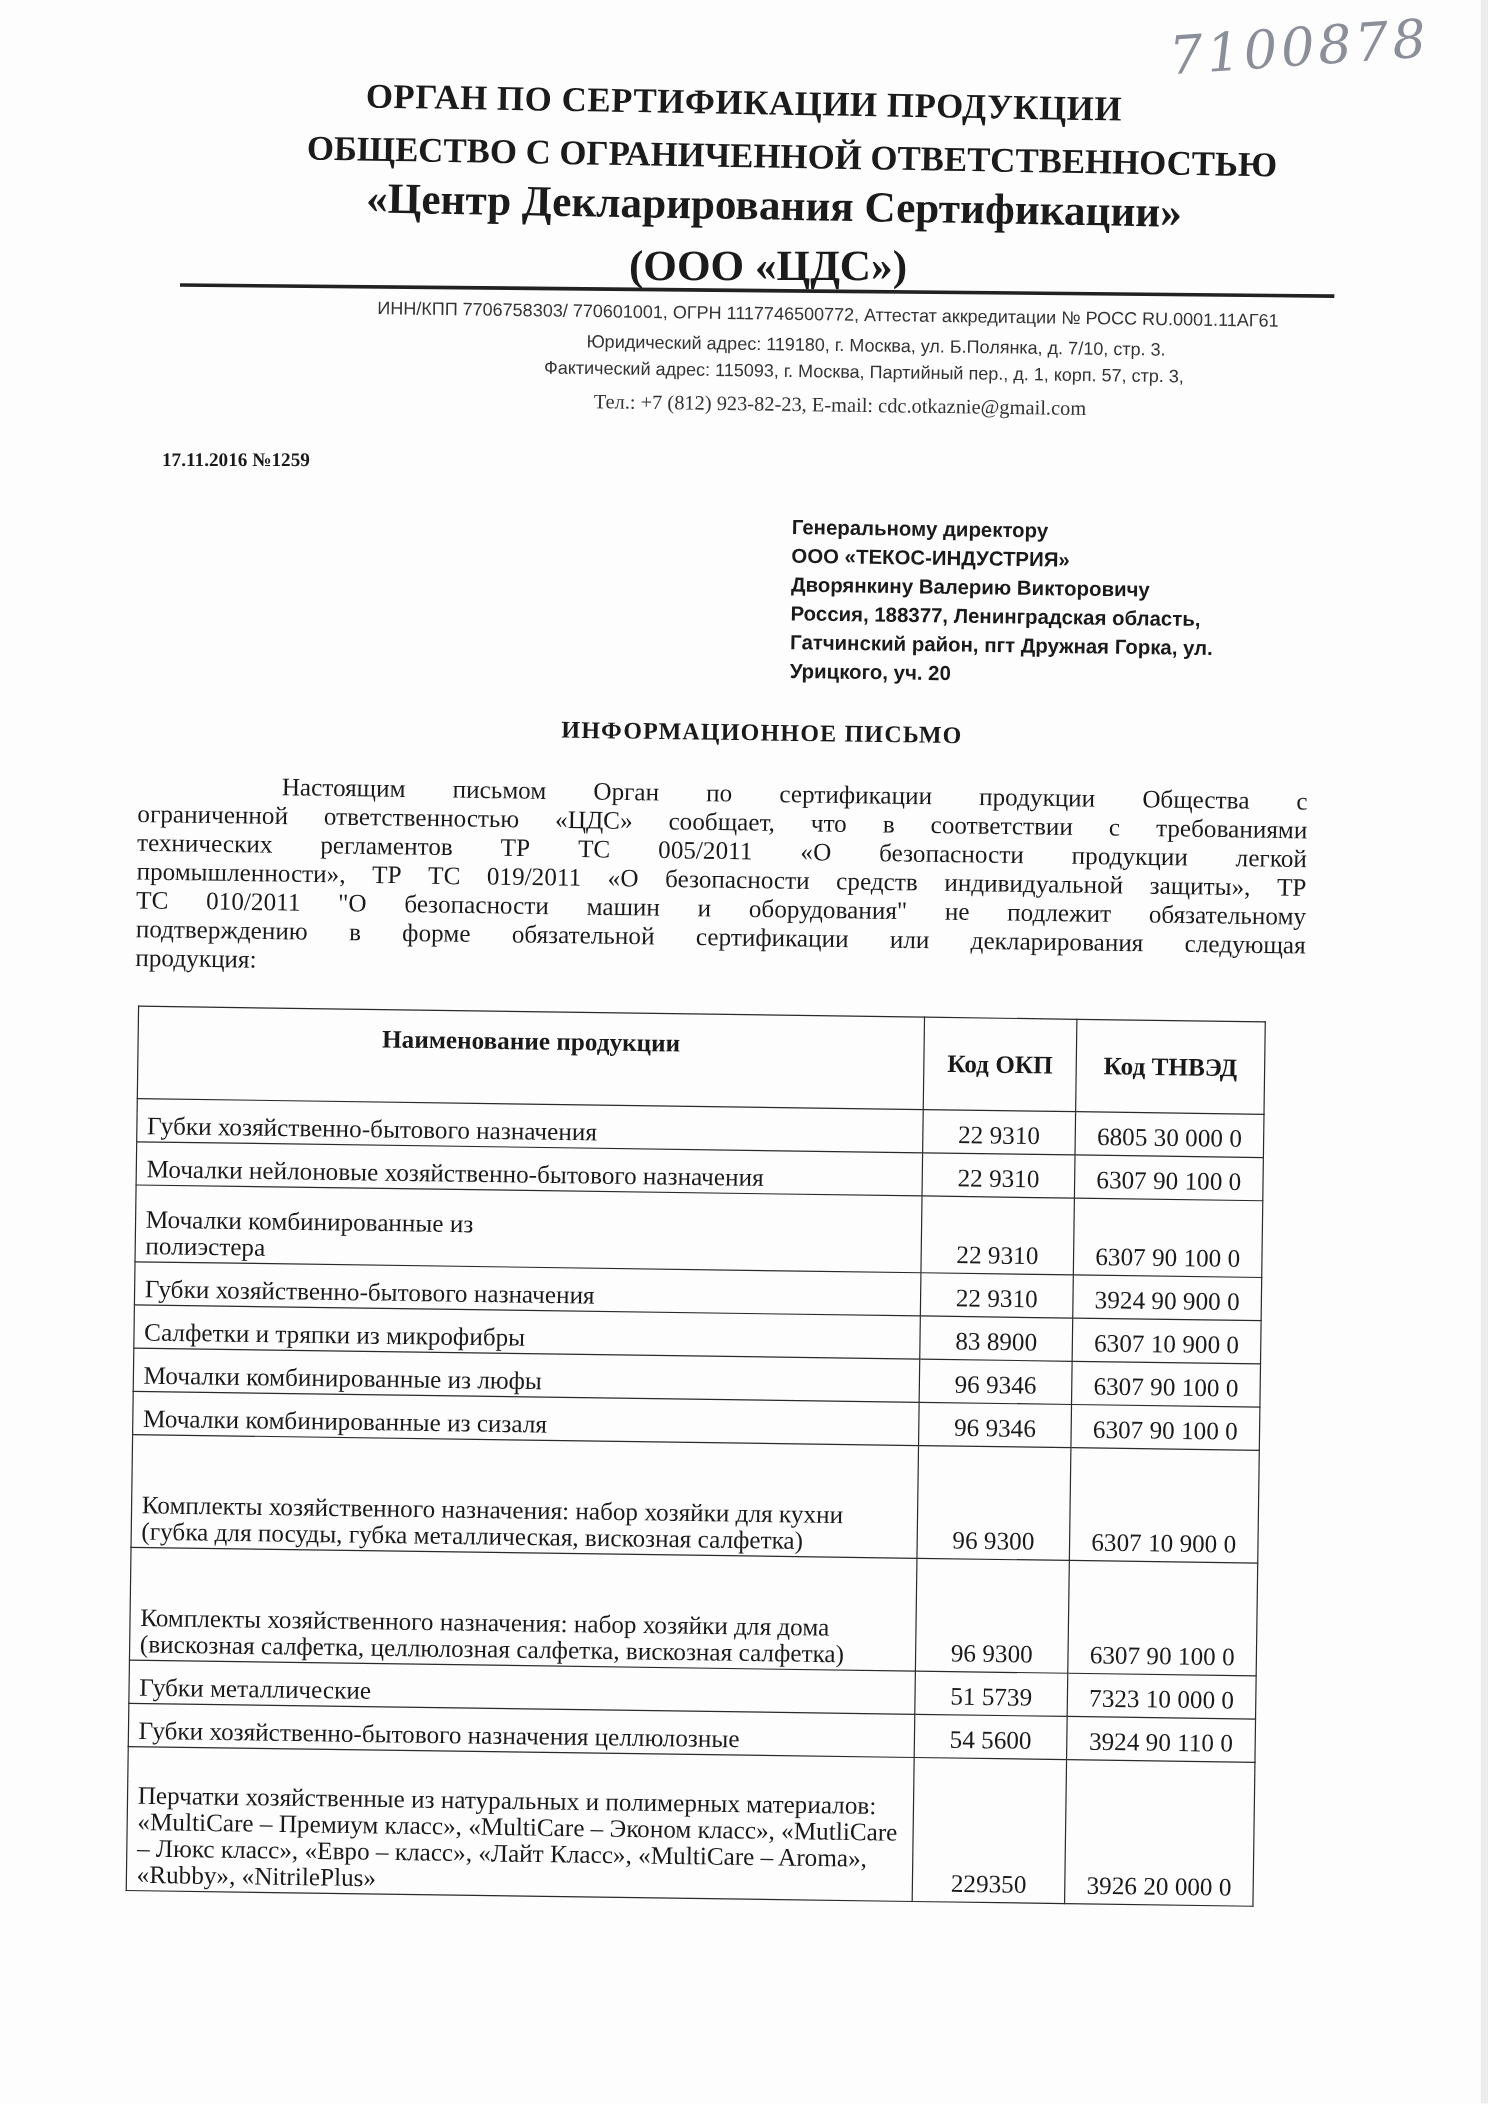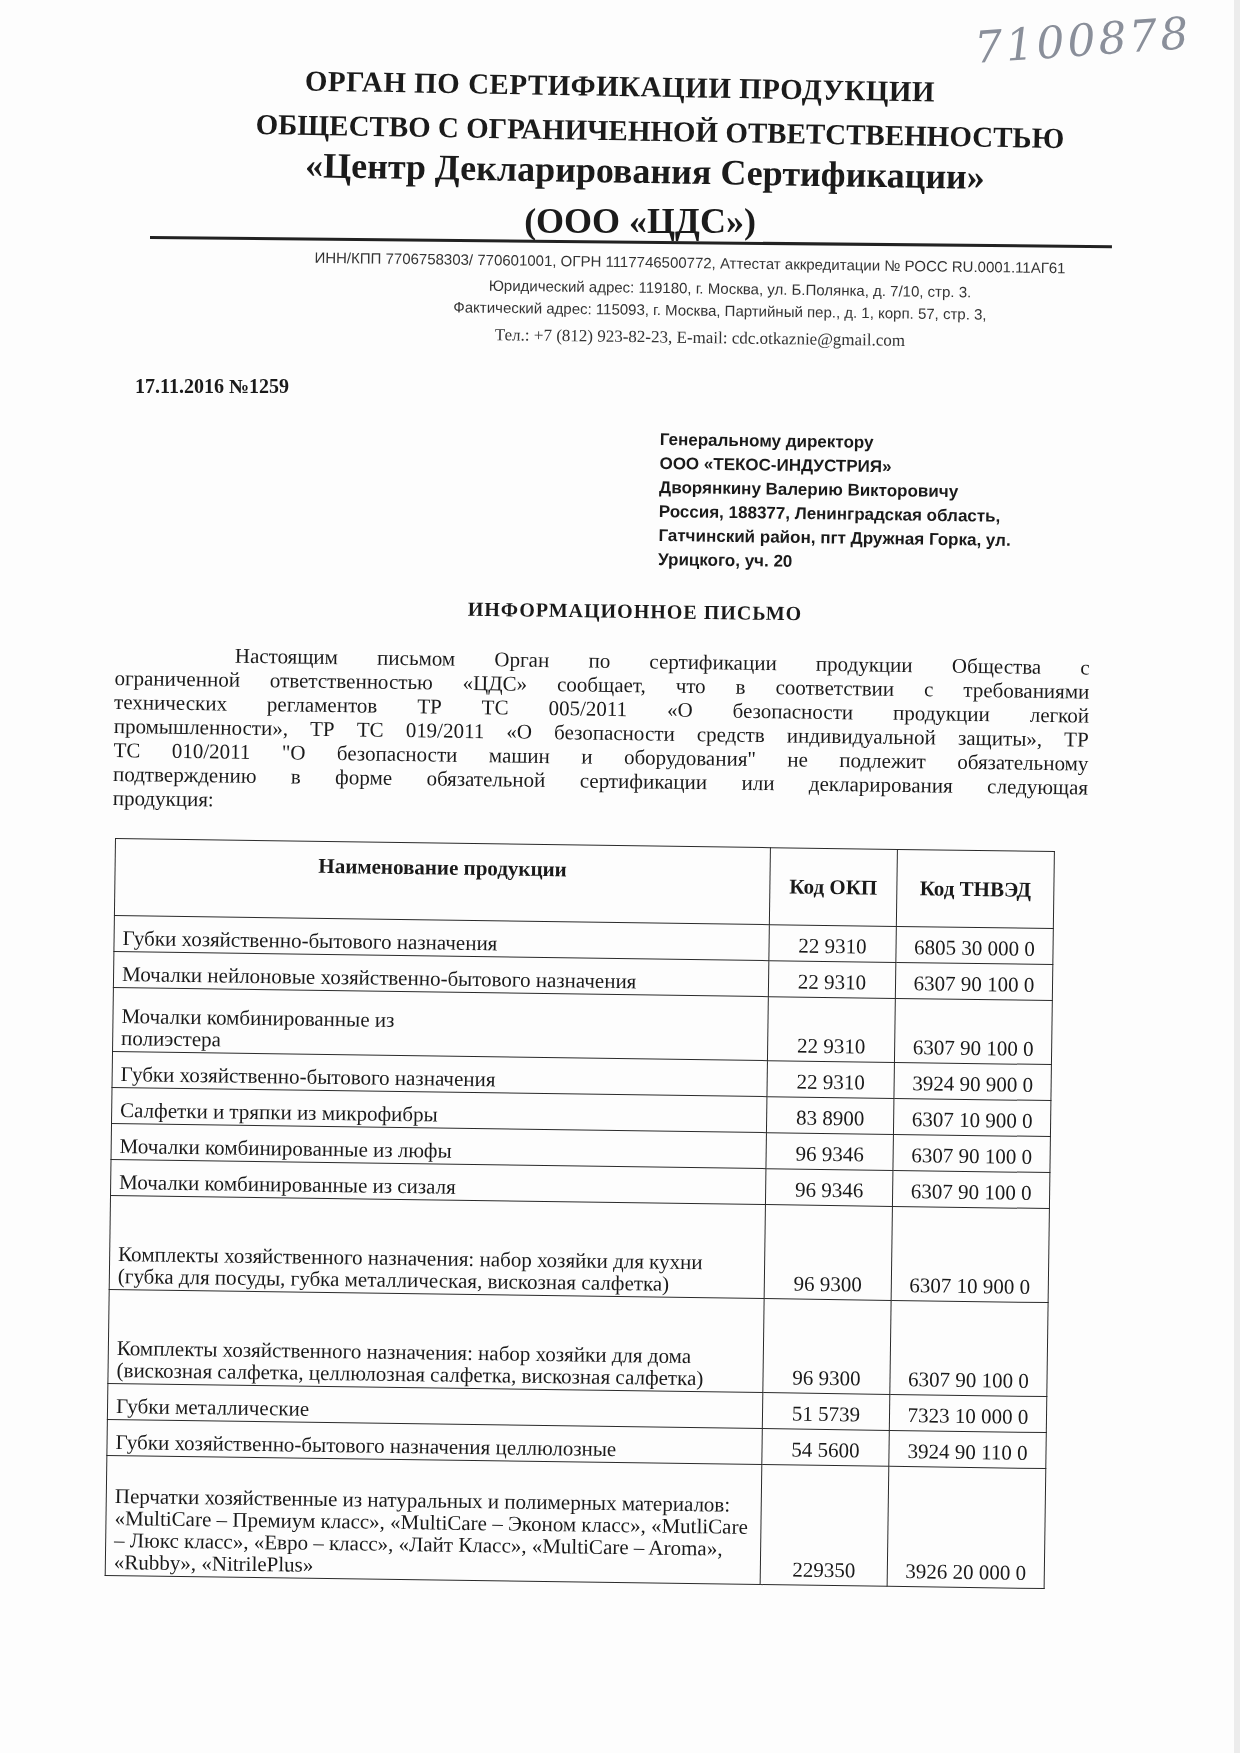--- a/index.html
+++ b/index.html
@@ -18,21 +18,21 @@
   .hdr1 { top: 70px; font-size: 29px; letter-spacing: 0.5px; transform: rotate(1deg); }
   .hdr2 { top: 115px; font-size: 29px; left: 40px; transform: rotate(1deg); }
   .hdr3 { top: 150px; font-size: 36px; left: 25px; transform: rotate(1deg); }
   .hdr4 { top: 200px; font-size: 36px; left: 20px; }
   .rule { position: absolute; left: 150px; top: 236px; width: 962px; height: 3px; background: #222; transform: rotate(0.55deg); transform-origin: left center; }
   .info { position: absolute; left: 0; width: 1240px; text-align: center; font-family: "Liberation Sans", sans-serif; font-size: 15px; color: #333; }
   .info1 { top: 254px; left: 70px; transform: rotate(0.8deg); }
   .info2 { top: 280px; left: 110px; transform: rotate(0.8deg); }
   .info3 { top: 302px; left: 100px; transform: rotate(0.8deg); }
   .info4 { top: 328px; left: 80px; font-family: "Liberation Serif", serif; font-size: 17px; transform: rotate(0.8deg); }
-  .date { position: absolute; left: 135px; top: 375px; font-size: 20px; font-weight: bold; }
+  .date { position: absolute; left: 135px; top: 375px; font-size: 16px; font-weight: bold; }
   .addressee { position: absolute; left: 660px; top: 428px; width: 420px; font-size: 17px; font-weight: bold; line-height: 24px; font-family: "Liberation Sans", sans-serif; transform: rotate(0.8deg); transform-origin: left top; }
   .doc-title { position: absolute; left: 0; width: 1240px; top: 600px; text-align: center; font-size: 20px; font-weight: bold; letter-spacing: 1px; transform: rotate(0.8deg); left: 15px; }
   .body-text {
     position: absolute; left: 115px; top: 642px; width: 975px; font-size: 21px; line-height: 24px;
     text-align: justify; transform: rotate(0.8deg); transform-origin: left top;
   }
   .body-text .line { display: block; text-align-last: justify; white-space: nowrap; }
   .body-text .line.first { padding-left: 120px; }
   .body-text .line.last { text-align-last: left; }
   table.products {

